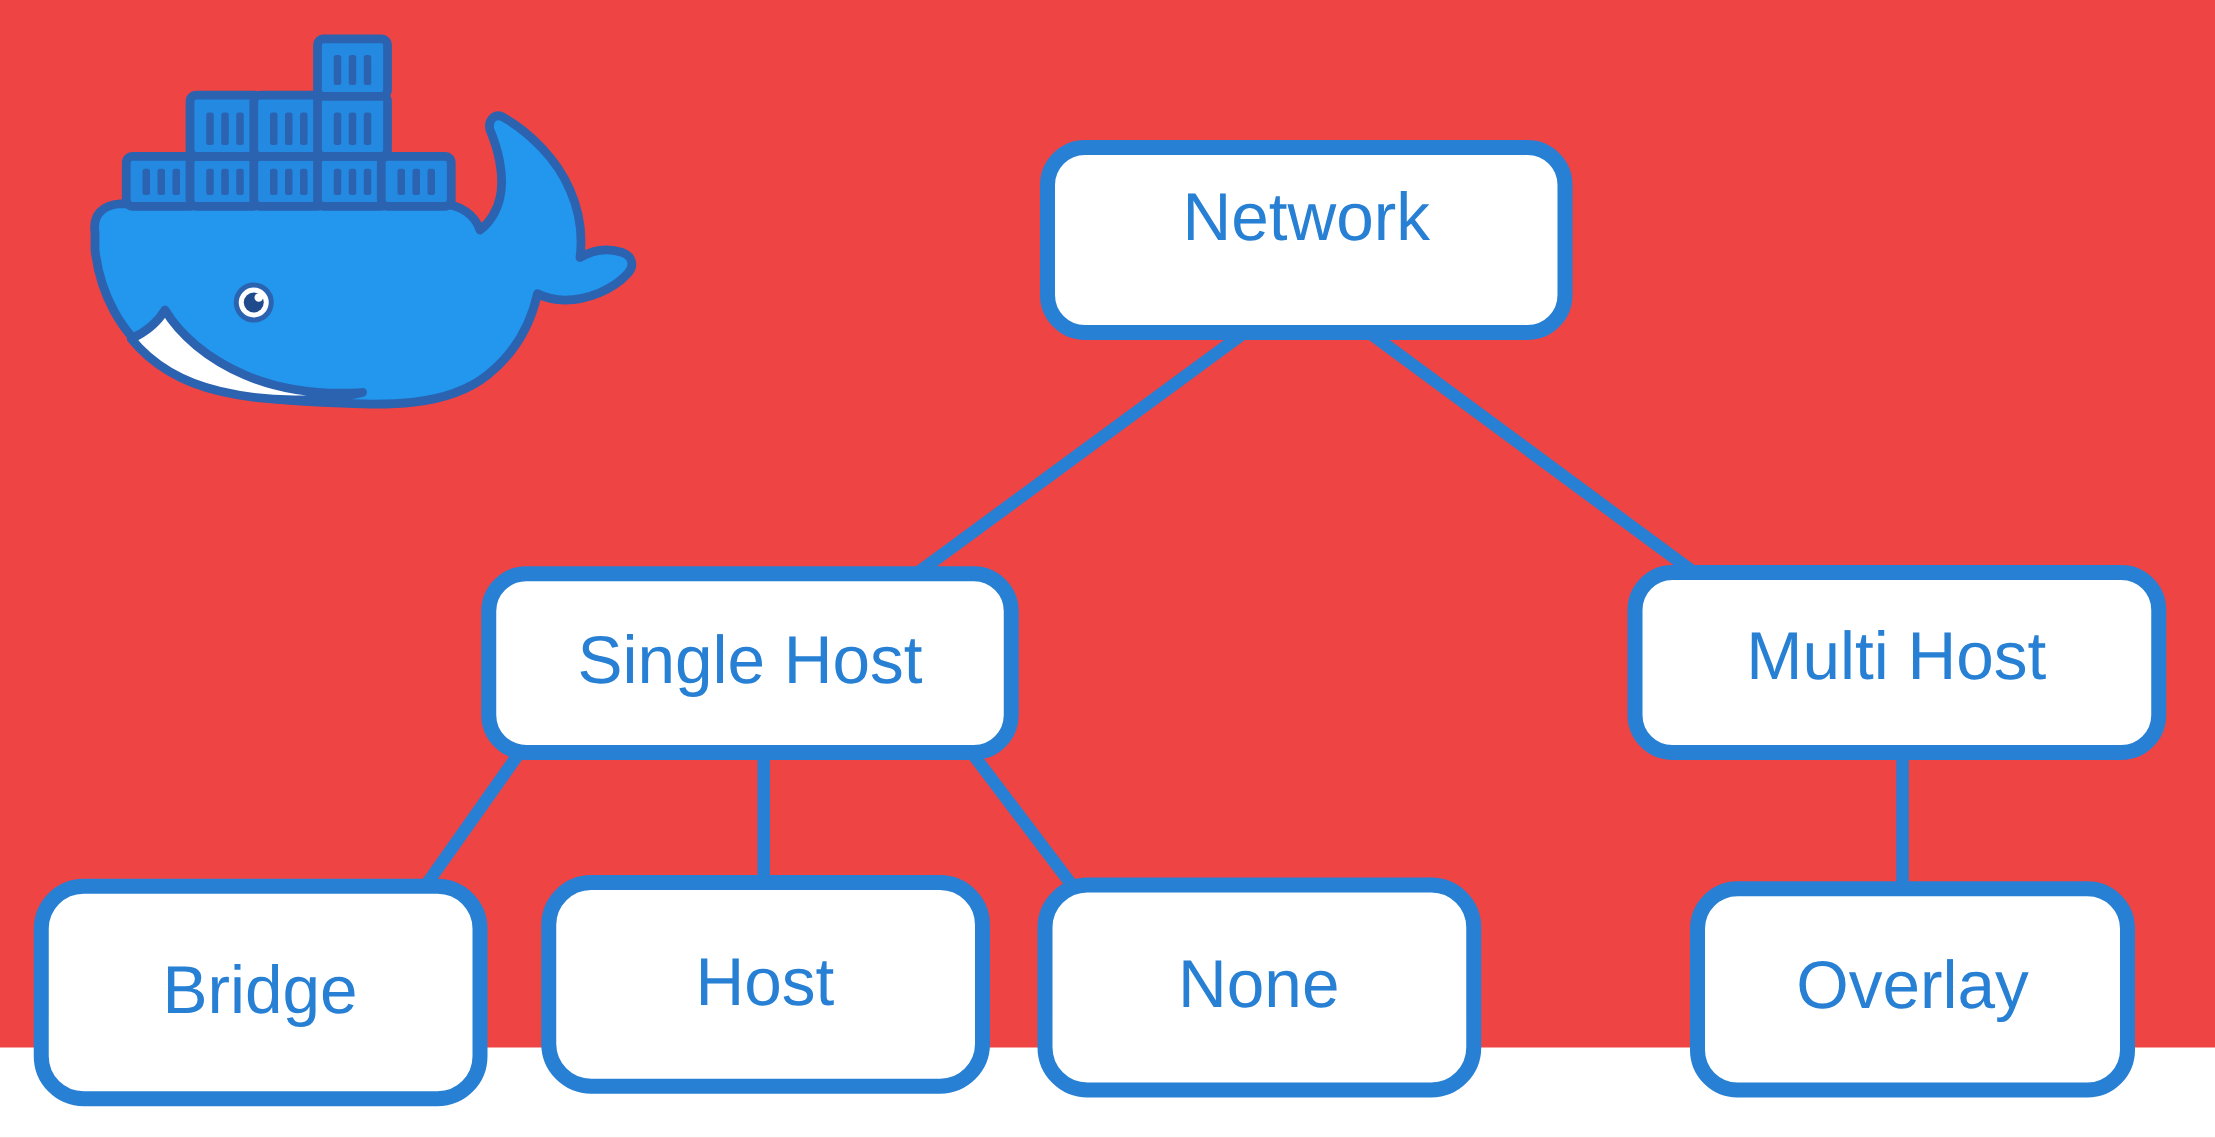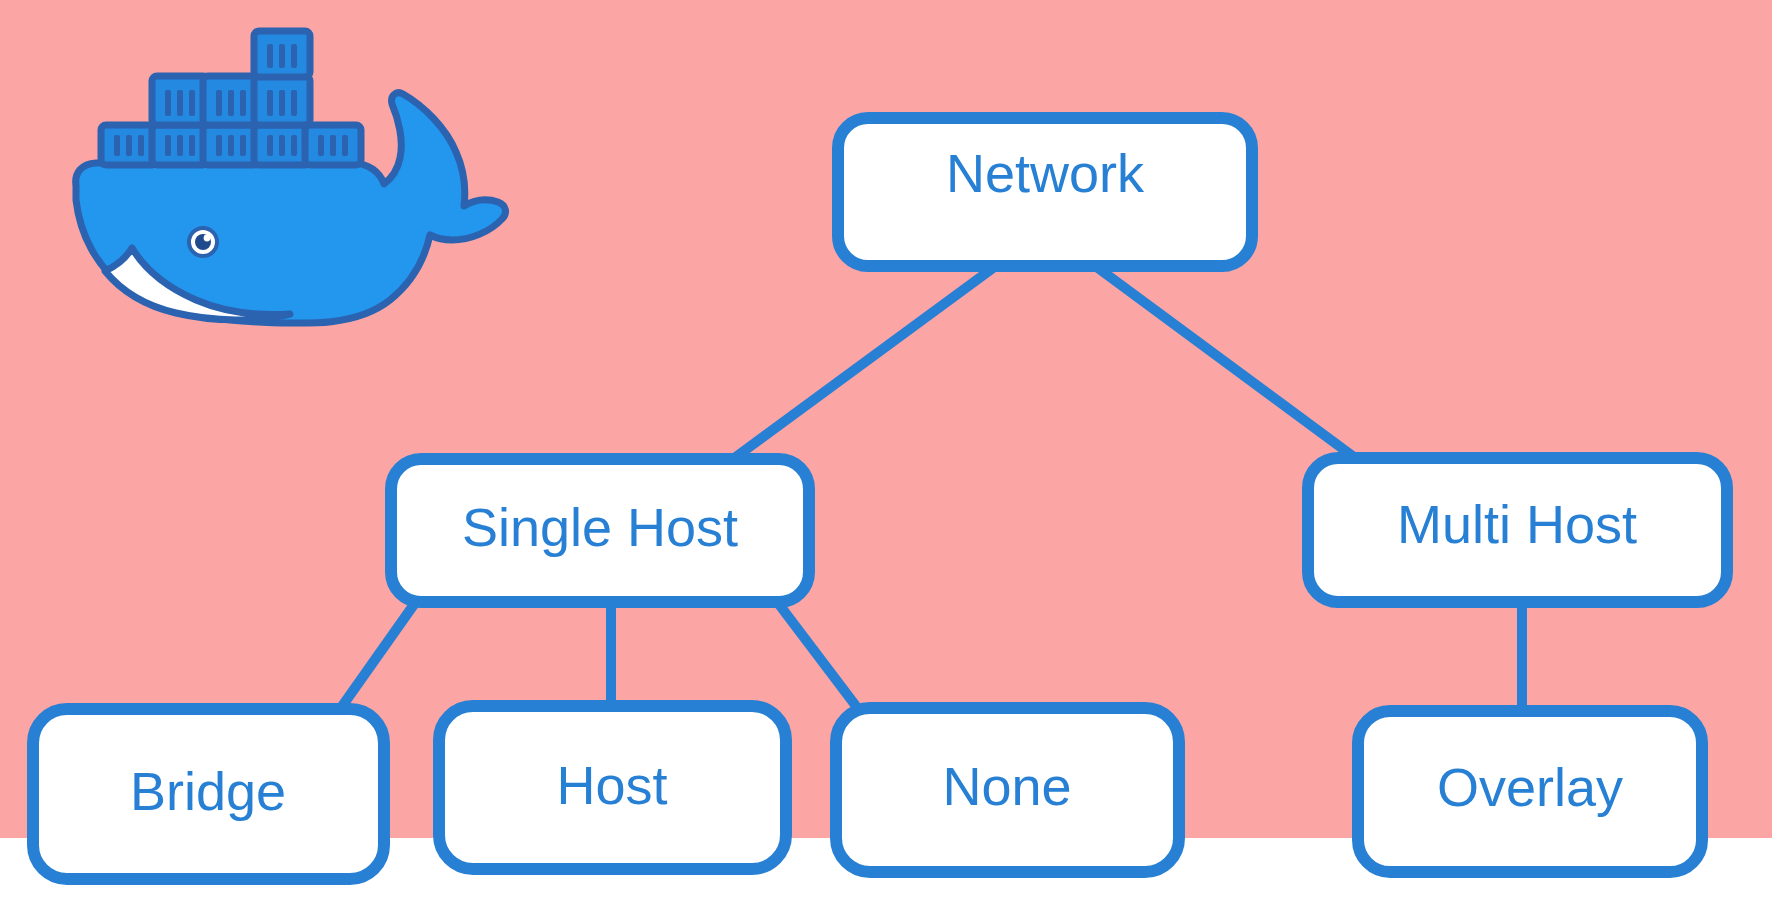--- a/index.html
+++ b/index.html
@@ -10,21 +10,21 @@
   body {
     width: 1772px;
     height: 910px;
     overflow: hidden;
     font-family: "Liberation Sans", sans-serif;
   }
   #canvas {
     position: relative;
     width: 1772px;
     height: 838px;
-    background: #fca5a5;
+    background: #ef4444;
   }
   #diagram-svg {
     position: absolute;
     top: 0;
     left: 0;
     width: 1772px;
     height: 910px;
     display: block;
   }
   .node-label {

